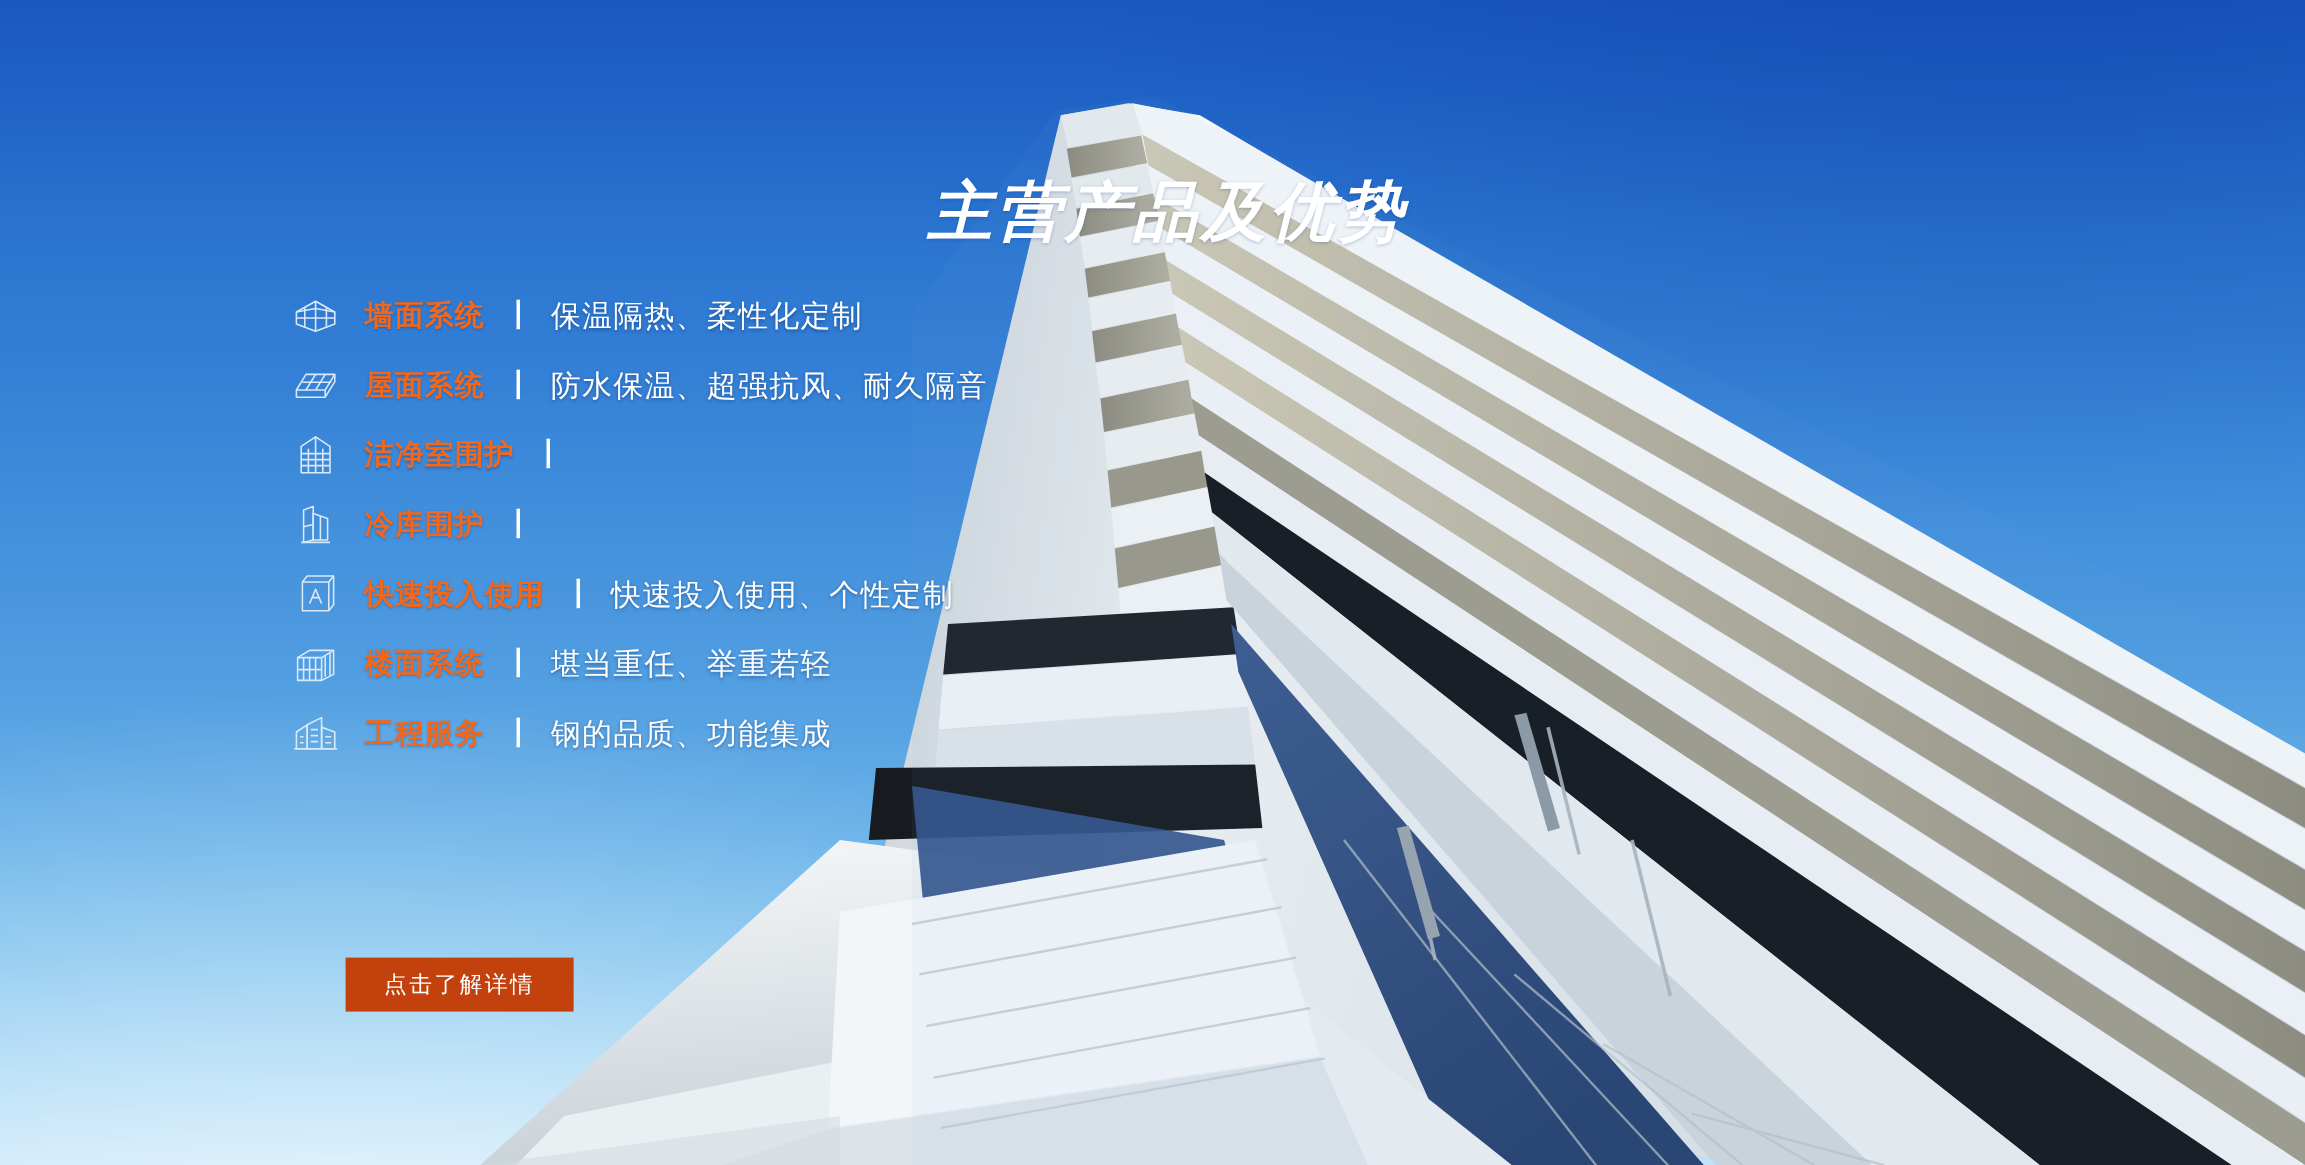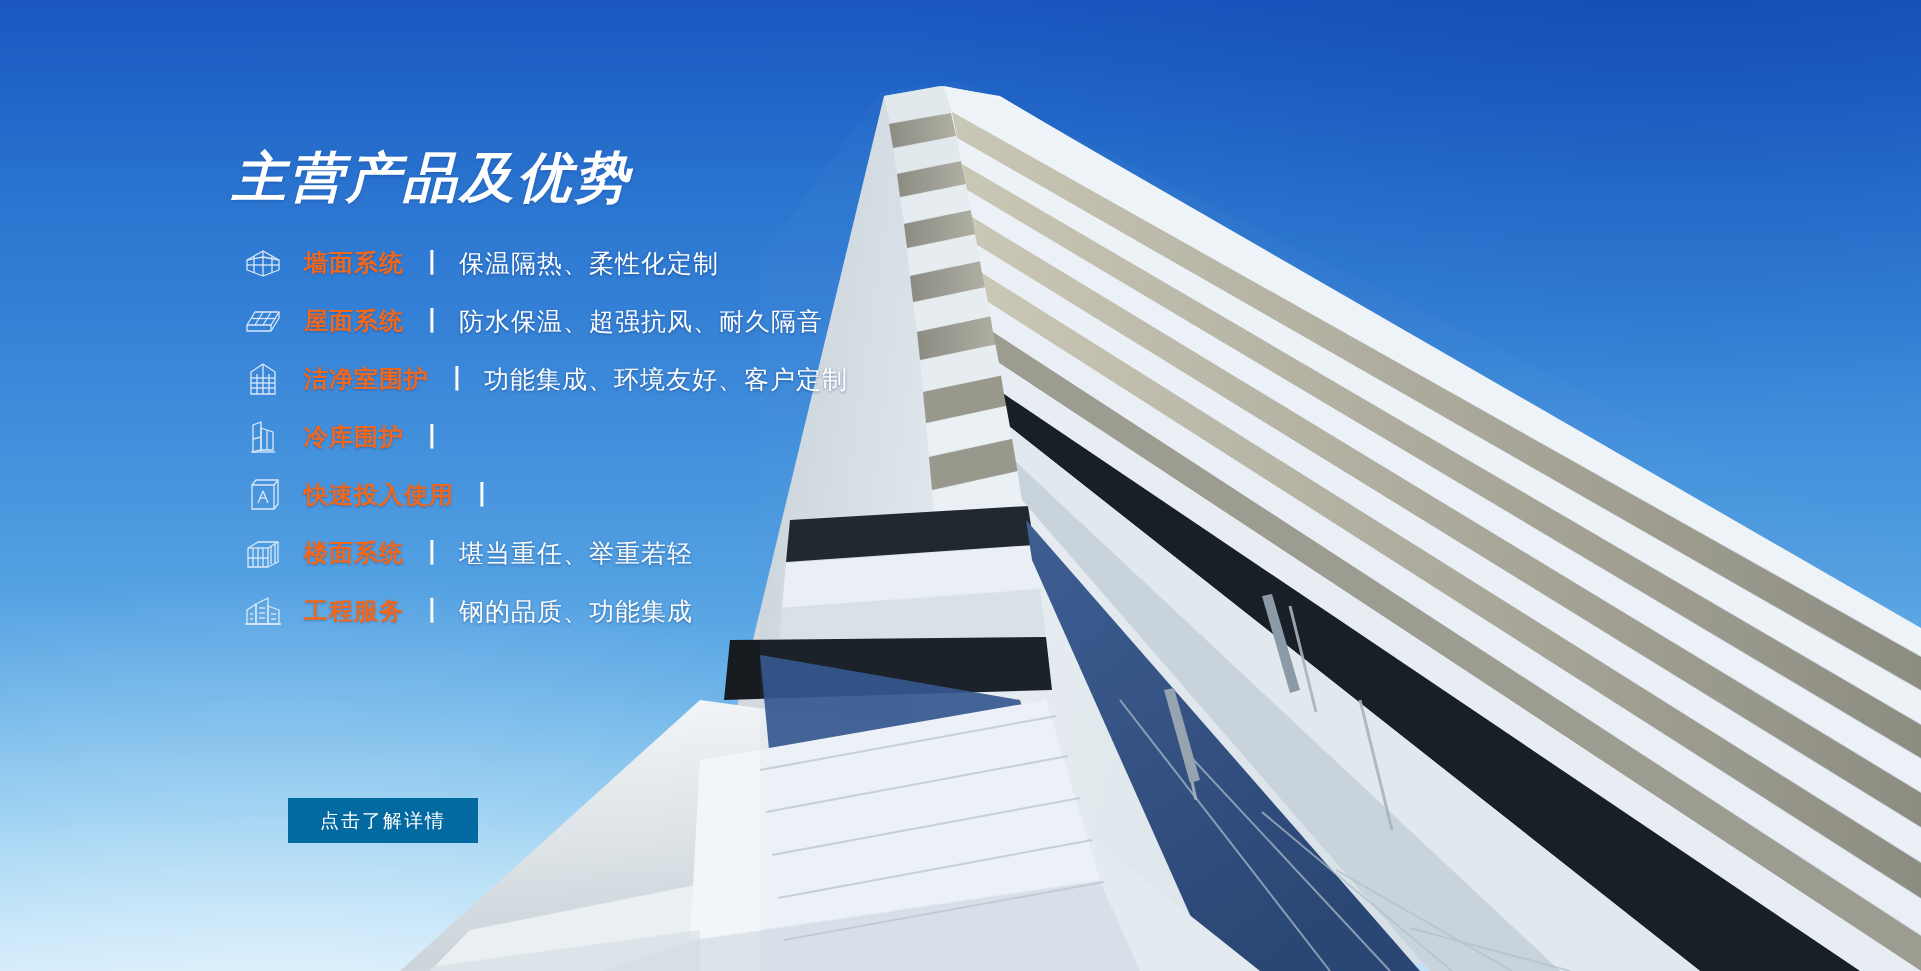--- a/index.html
+++ b/index.html
@@ -50,20 +50,21 @@
   .headline {
     font-size:54px;
     font-weight:bold;
     font-style:italic;
     color:#ffffff;
     letter-spacing:3px;
     line-height:1;
     margin-bottom:30px;
     text-shadow:0 1px 3px rgba(0,40,110,.25);
     white-space:nowrap;
+    text-align:right;
   }
 
   .product-list { margin-left:8px; }
 
   .product-row {
     display:flex;
     align-items:center;
     height:58px;
     white-space:nowrap;
   }
@@ -98,21 +99,21 @@
     letter-spacing:1px;
     text-shadow:0 1px 3px rgba(0,35,95,.45);
     text-align:center;
   }
 
   
   .cta {
     position:absolute;
     left:288px; top:798px;
     width:190px; height:45px;
-    background:#0369a1;
+    background:#c2410c;
     color:#ffffff;
     font-size:19px;
     letter-spacing:2px;
     display:flex; align-items:center; justify-content:center;
     cursor:pointer;
     border:none;
     font-family:inherit;
   }
 </style>
 </head>
@@ -299,21 +300,20 @@
               <line x1="8" y1="17" x2="32" y2="17"></line>
               <line x1="8" y1="22" x2="32" y2="22"></line>
               <line x1="8" y1="27" x2="32" y2="27"></line>
               <line x1="14" y1="13" x2="14" y2="33"></line>
               <line x1="26" y1="13" x2="26" y2="33"></line>
             </g>
           </svg>
         </span>
         <span class="row-title">洁净室围护</span>
         <span class="row-sep">丨</span>
-        <span class="row-desc">功能集成、环境友好、客户定制</span>
       </div>
 
       <div class="product-row">
         <span class="row-icon">
           <svg width="40" height="36" viewBox="0 0 40 36">
             <g fill="none" stroke="#dbe9f7" stroke-width="1.3" stroke-linejoin="round">
               <polygon points="10,6 18,3 18,31 10,33"></polygon>
               <polygon points="18,9 30,13 30,31 18,31"></polygon>
               <line x1="24" y1="11" x2="24" y2="31"></line>
               <line x1="10" y1="20" x2="18" y2="18"></line>
@@ -332,20 +332,21 @@
               <polygon points="9,8 31,8 31,32 9,32"></polygon>
               <polyline points="9,8 13,3 35,3 35,27 31,32"></polyline>
               <line x1="31" y1="8" x2="35" y2="3"></line>
               <polyline points="15,26 20,14 25,26"></polyline>
               <line x1="17" y1="21" x2="23" y2="21"></line>
             </g>
           </svg>
         </span>
         <span class="row-title">快速投入使用</span>
         <span class="row-sep">丨</span>
+        <span class="row-desc">快速投入使用、个性定制</span>
       </div>
 
       <div class="product-row">
         <span class="row-icon">
           <svg width="42" height="34" viewBox="0 0 42 34">
             <g fill="none" stroke="#dbe9f7" stroke-width="1.3" stroke-linejoin="round">
               <polygon points="6,12 16,6 36,6 36,26 26,31 6,31"></polygon>
               <line x1="6" y1="12" x2="26" y2="12"></line>
               <line x1="26" y1="12" x2="36" y2="6"></line>
               <line x1="26" y1="12" x2="26" y2="31"></line>

